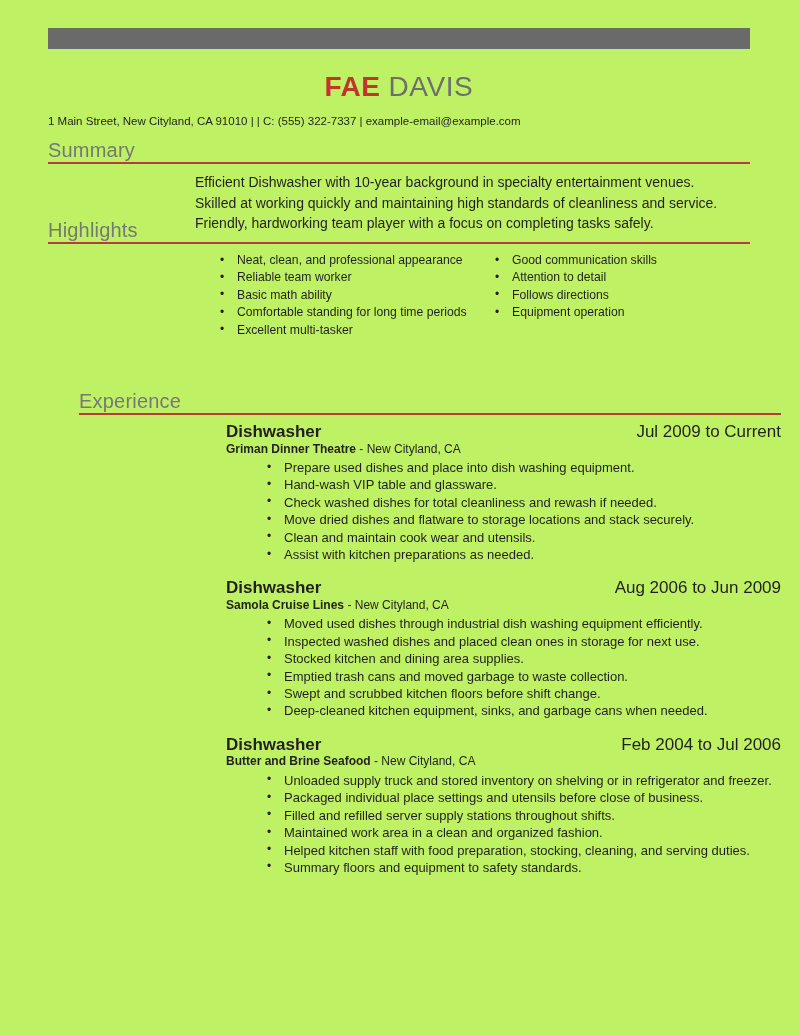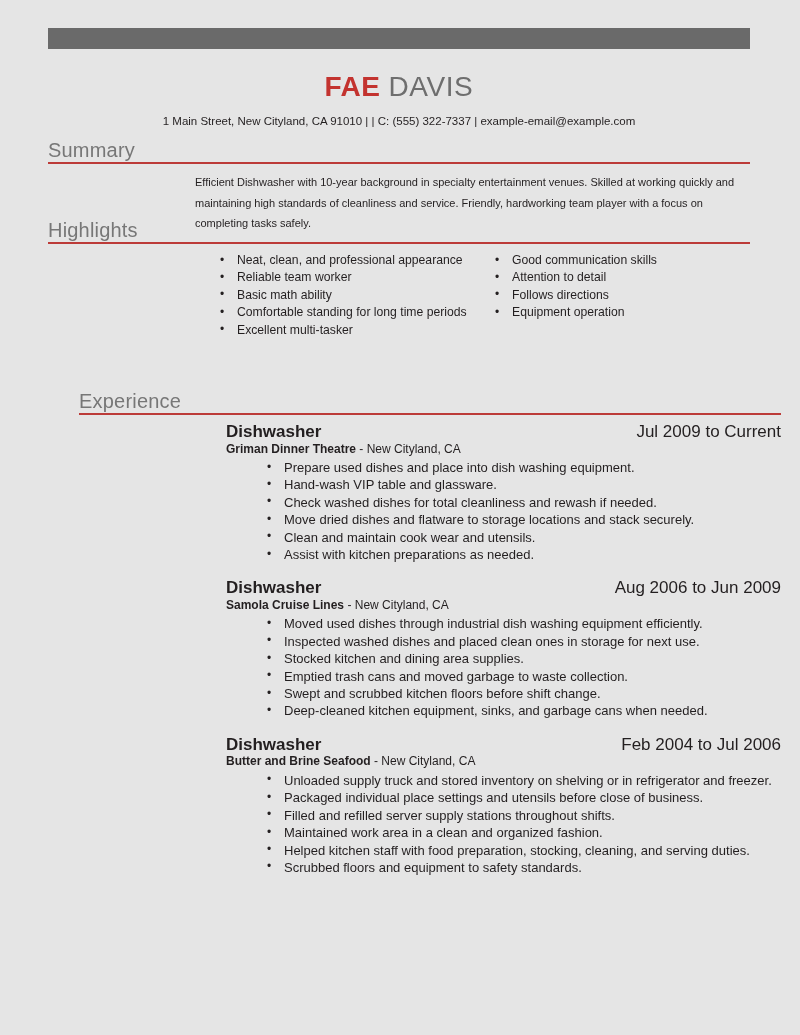--- a/index.html
+++ b/index.html
@@ -9,21 +9,21 @@
   }
   body {
     font-family: "Liberation Sans", sans-serif;
     color: #231f20;
     -webkit-font-smoothing: antialiased;
   }
   .page {
     position: relative;
     width: 800px;
     height: 1035px;
-    background: #e5e5e5;
+    background: #bef264;
     overflow: hidden;
   }
   
   .header-band {
     position: absolute;
     left: 48px;
     top: 28px;
     width: 702px;
     height: 21px;
     background: #6a6a6a;
@@ -47,21 +47,20 @@
     color: #6e6e6e;
     font-weight: normal;
     letter-spacing: 0.6px;
   }
   
   .contact-line {
     position: absolute;
     left: 48px;
     top: 113px;
     width: 702px;
-    text-align: center;
     font-size: 11.5px;
     line-height: 16px;
     color: #231f20;
   }
   
   .section {
     position: absolute;
     left: 48px;
     width: 702px;
   }
@@ -79,21 +78,21 @@
     background: #bc3b38;
     margin-top: 1px;
   }
   .section-body {
     padding-top: 8px;
   }
   
   .summary-text {
     margin-left: 147px;
     width: 540px;
-    font-size: 11px;
+    font-size: 14px;
     line-height: 20.5px;
     color: #231f20;
   }
   
   .highlights-wrap {
     position: relative;
     margin-left: 147px;
     width: 555px;
     min-height: 120px;
   }
@@ -264,20 +263,20 @@
               <span class="exp-title">Dishwasher</span>
               <span class="exp-dates">Feb 2004 to Jul 2006</span>
             </div>
             <div class="exp-company"><b>Butter and Brine Seafood</b><span class="loc"> - New Cityland, CA</span></div>
             <ul class="exp-bullets">
               <li>Unloaded supply truck and stored inventory on shelving or in refrigerator and freezer.</li>
               <li>Packaged individual place settings and utensils before close of business.</li>
               <li>Filled and refilled server supply stations throughout shifts.</li>
               <li>Maintained work area in a clean and organized fashion.</li>
               <li>Helped kitchen staff with food preparation, stocking, cleaning, and serving duties.</li>
-              <li>Scrubbed floors and equipment to safety standards.</li>
+              <li>Summary floors and equipment to safety standards.</li>
             </ul>
           </div>
         </div>
     </div>
   </div>
 
 </div>
 
 </body></html>

